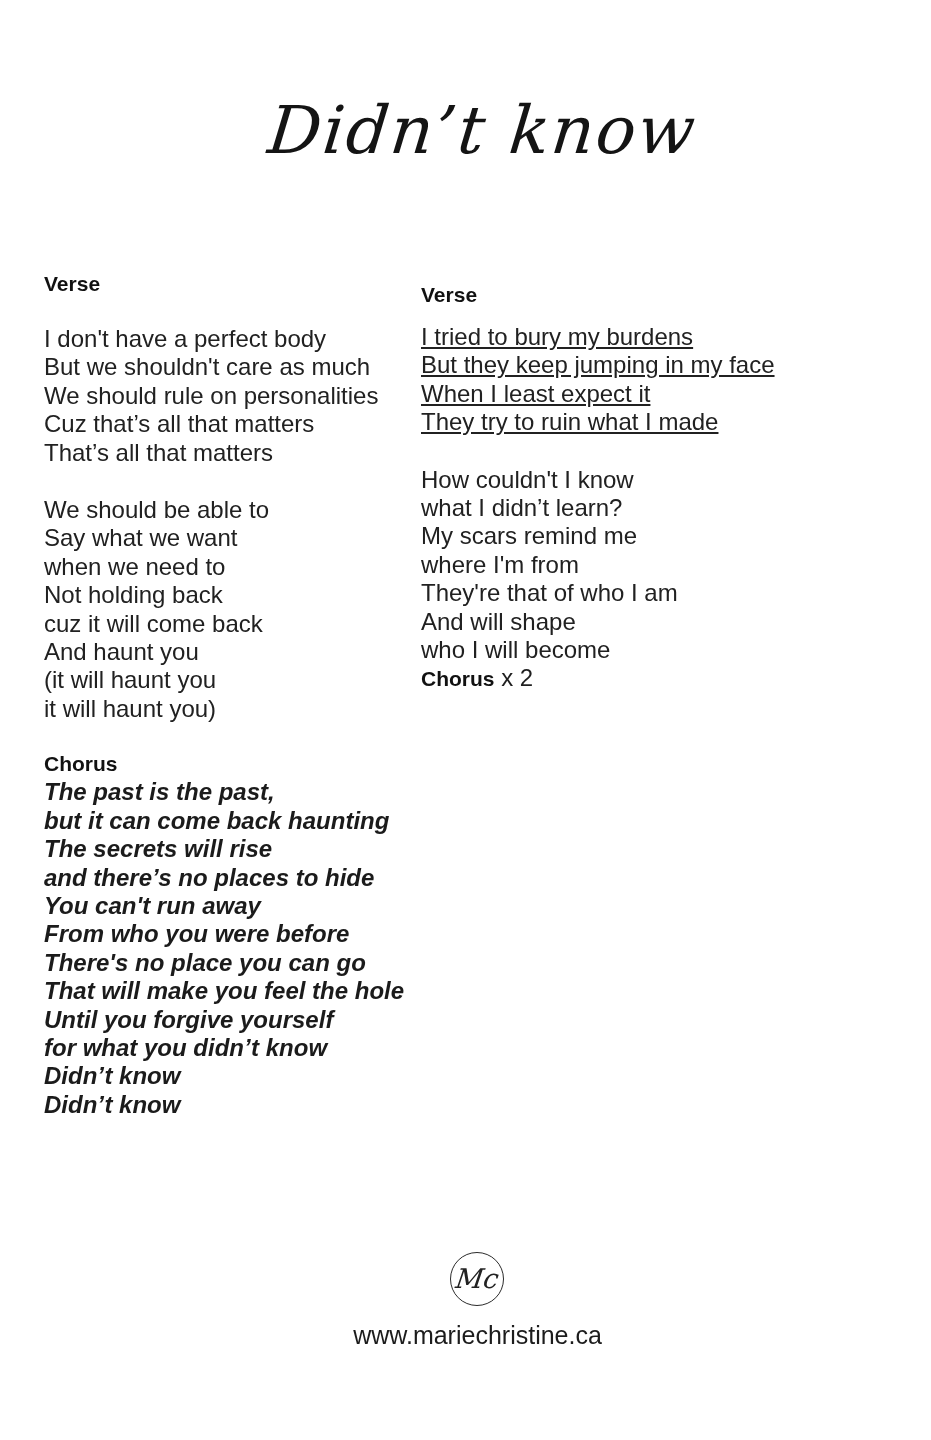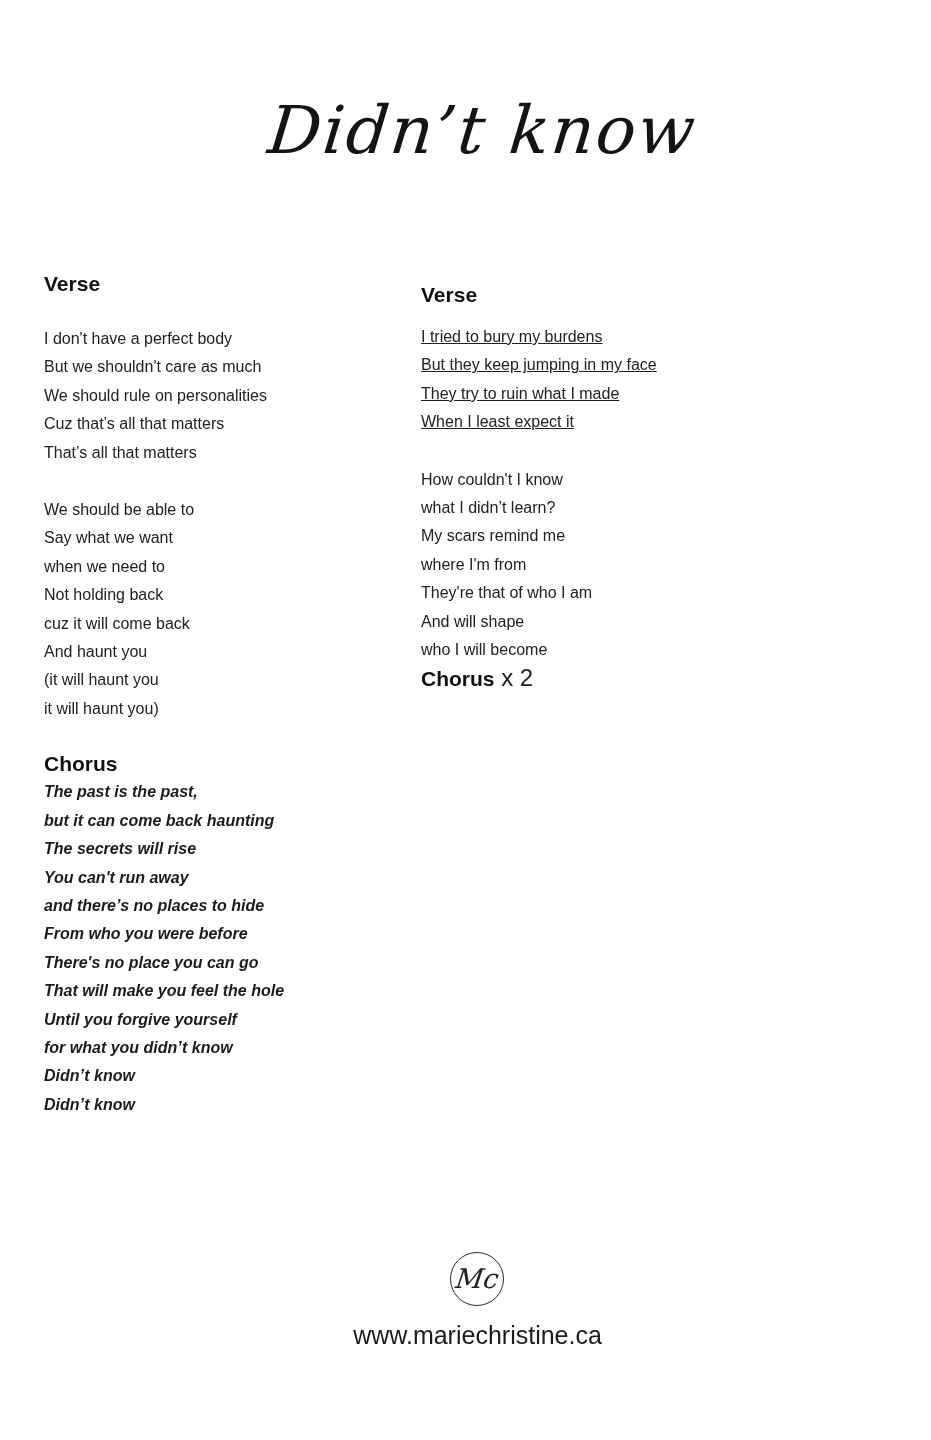--- a/index.html
+++ b/index.html
@@ -35,21 +35,21 @@
   .col-right { left: 421px; top: 281px; }
   .heading {
     margin: 0;
     font-size: 21px;
     line-height: 28px;
     font-weight: 700;
     color: #111111;
   }
   .heading .suffix { font-weight: 400; font-size: 24px; color: #1f1f1f; }
   .stanza {
-    font-size: 16px;
+    font-size: 24px;
     line-height: 28.4px;
     color: #212121;
     font-weight: 400;
   }
   .stanza-chorus {
     font-weight: 700;
     font-style: italic;
     color: #1b1b1b;
   }
   .mt23 { margin-top: 14px; text-decoration: underline; }
@@ -117,43 +117,43 @@
         <div class="line">(it will haunt you</div>
         <div class="line">it will haunt you)</div>
       </div>
     <h2 class="heading mt27">
       <span>Chorus</span>
     </h2>
     <div class="stanza stanza-chorus mt28">
         <div class="line">The past is the past,</div>
         <div class="line">but it can come back haunting</div>
         <div class="line">The secrets will rise</div>
+        <div class="line">and there’s no places to hide</div>
         <div class="line">You can't run away</div>
-        <div class="line">and there’s no places to hide</div>
         <div class="line">From who you were before</div>
         <div class="line">There's no place you can go</div>
         <div class="line">That will make you feel the hole</div>
         <div class="line">Until you forgive yourself</div>
         <div class="line">for what you didn’t know</div>
       </div>
     <div class="stanza stanza-chorus mt28">
         <div class="line">Didn’t know</div>
         <div class="line">Didn’t know</div>
       </div>
   </div>
 
   <div class="col col-right">
     <h2 class="heading">
       <span>Verse</span>
     </h2>
     <div class="stanza mt23">
         <div class="line">I tried to bury my burdens</div>
         <div class="line">But they keep jumping in my face</div>
+        <div class="line">When I least expect it</div>
         <div class="line">They try to ruin what I made</div>
-        <div class="line">When I least expect it</div>
       </div>
     <div class="stanza mt29">
         <div class="line">How couldn't I know</div>
         <div class="line">what I didn’t learn?</div>
         <div class="line">My scars remind me</div>
         <div class="line">where I'm from</div>
         <div class="line">They're that of who I am</div>
         <div class="line">And will shape</div>
         <div class="line">who I will become</div>
       </div>

